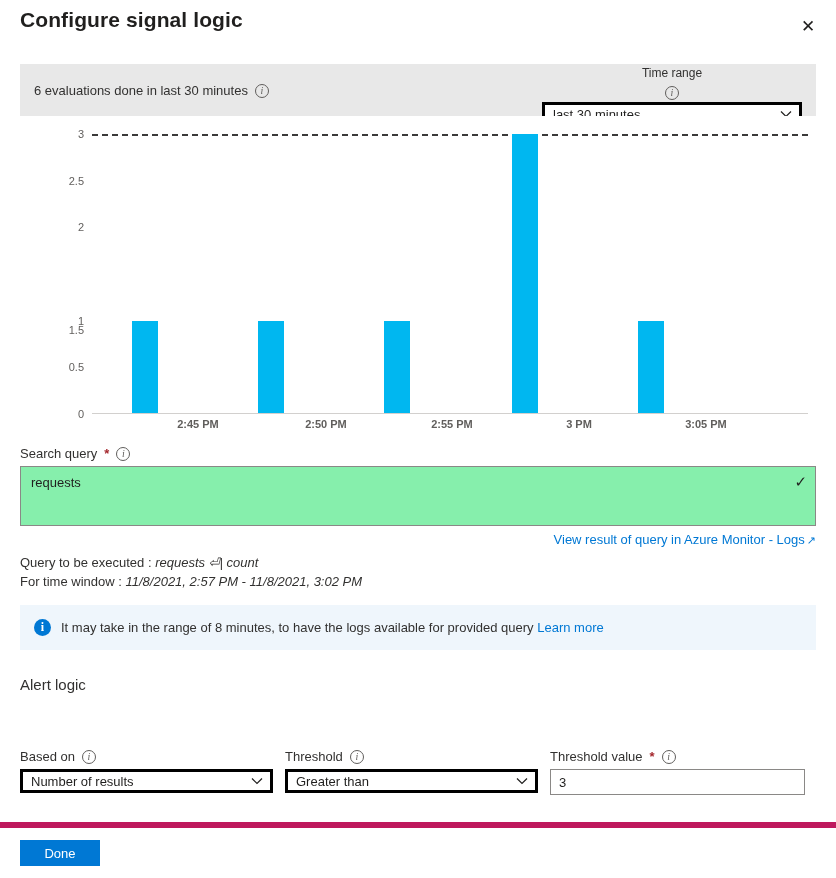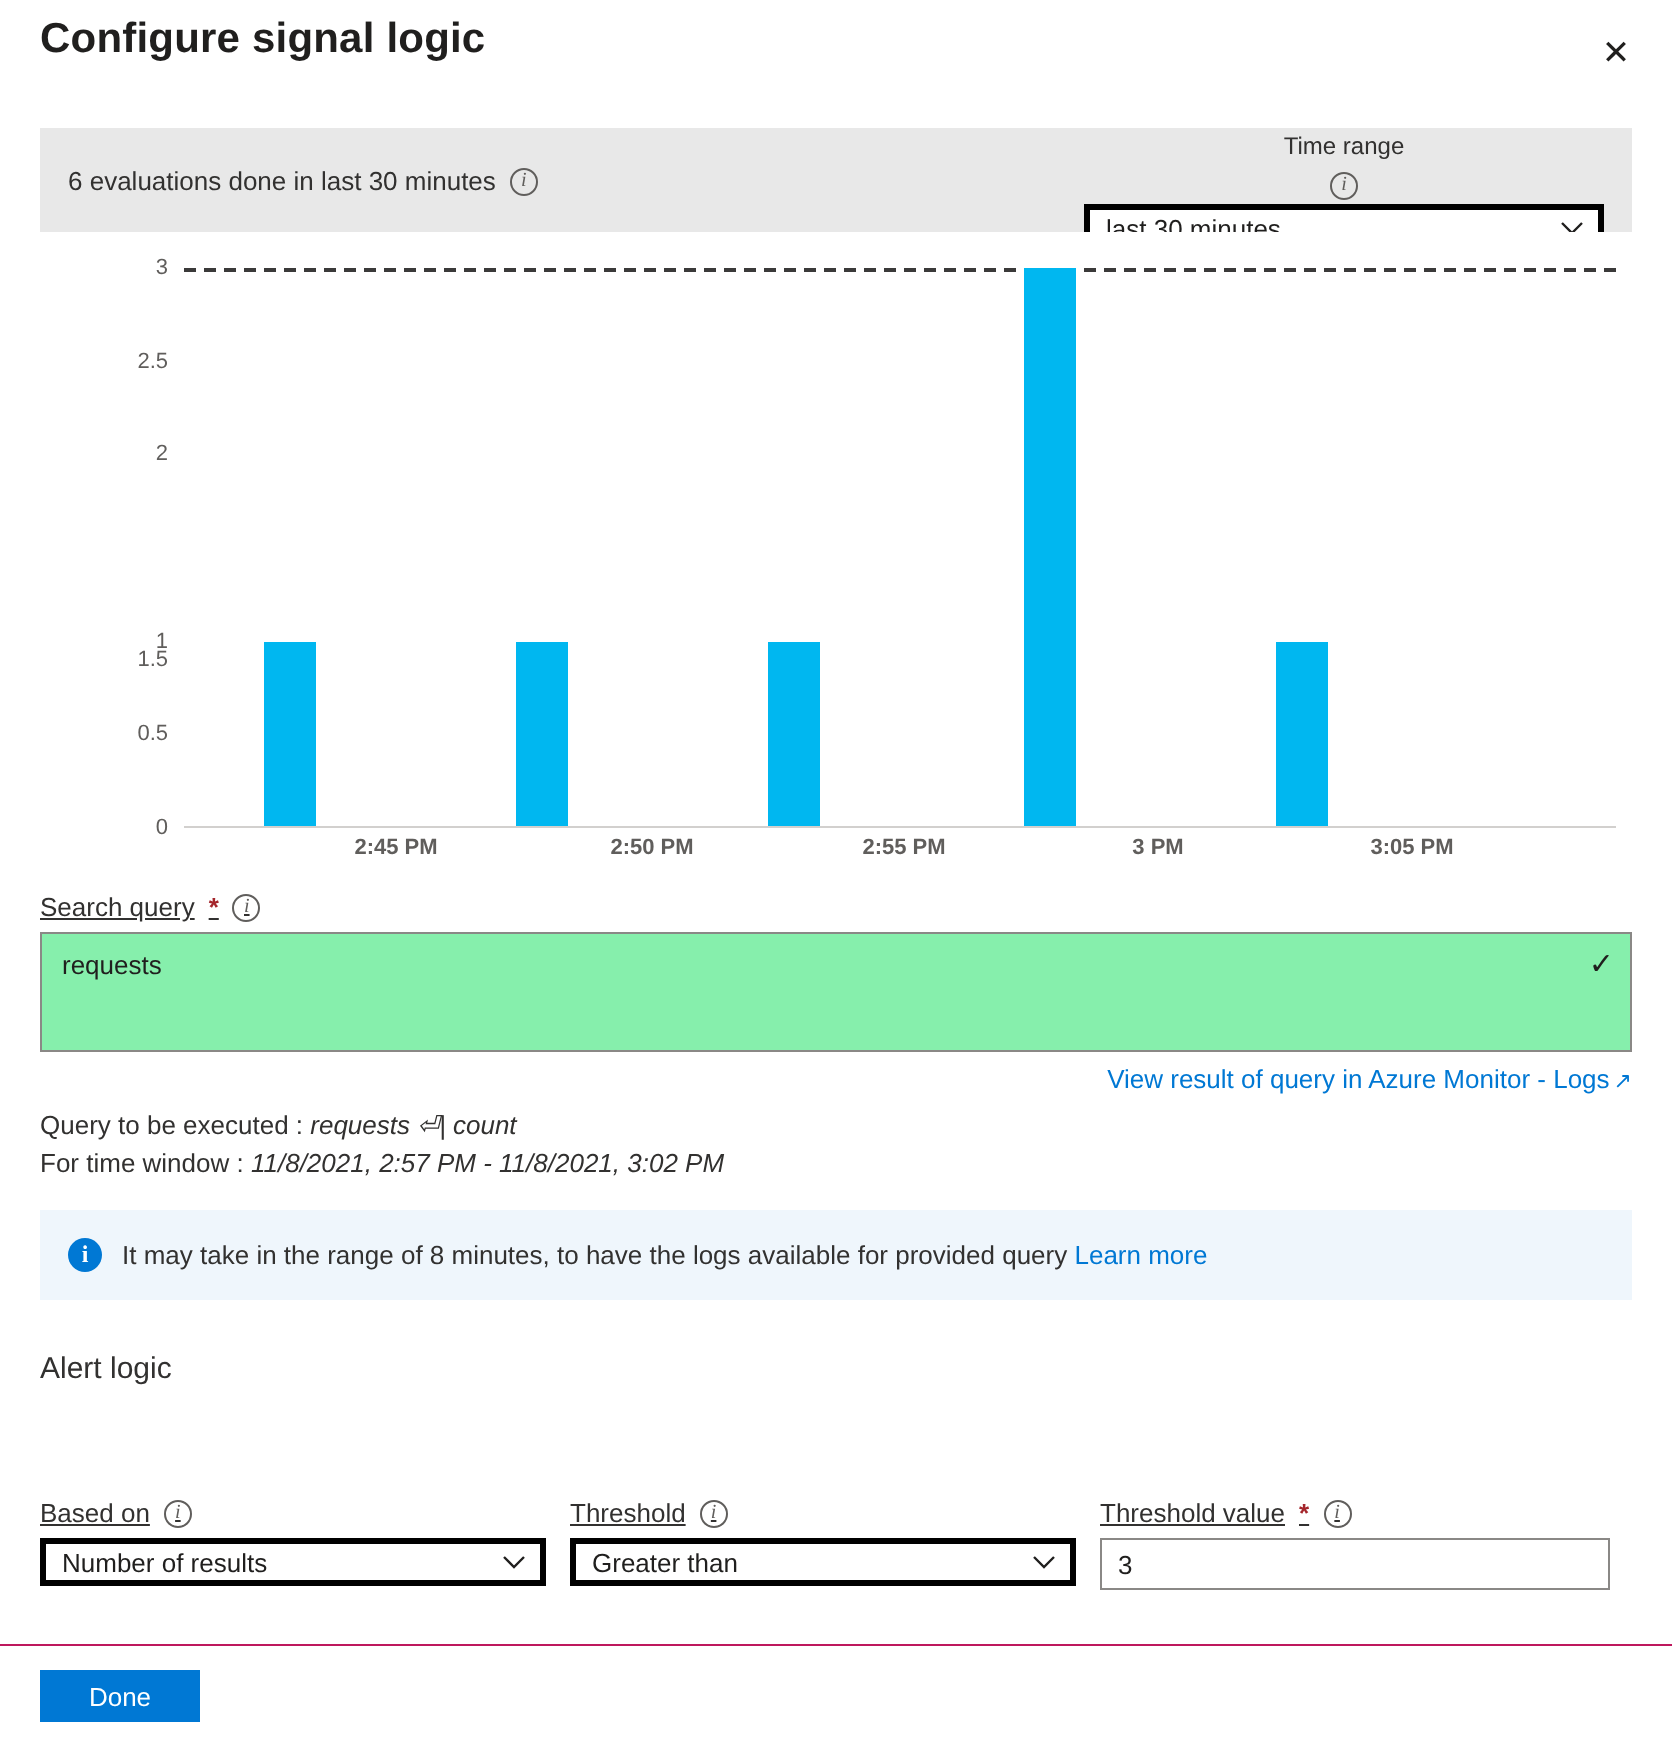--- a/index.html
+++ b/index.html
@@ -194,21 +194,20 @@
   }
 
   
   .field-label {
     font-size: 13px;
     color: #323130;
     display: flex;
     align-items: center;
     gap: 7px;
     margin: 0 0 5px 0;
-    text-decoration: underline;
   }
   .req-star { color: #a4262c; font-weight: 600; }
 
   .section {
     margin: 0 20px;
     width: 796px;
   }
   .query-box {
     position: relative;
     border: 1px solid #8a8886;
@@ -295,21 +294,21 @@
     color: #201f1e;
   }
 
   
   .footer {
     position: absolute;
     left: 0;
     right: 0;
     bottom: 0;
     height: 56px;
-    border-top: 1px solid #be185d;
+    border-top: 6px solid #be185d;
     padding: 12px 20px;
   }
   .done-btn {
     background: #0078d4;
     color: #ffffff;
     border: none;
     height: 26px;
     min-width: 80px;
     font-size: 13px;
     cursor: pointer;

